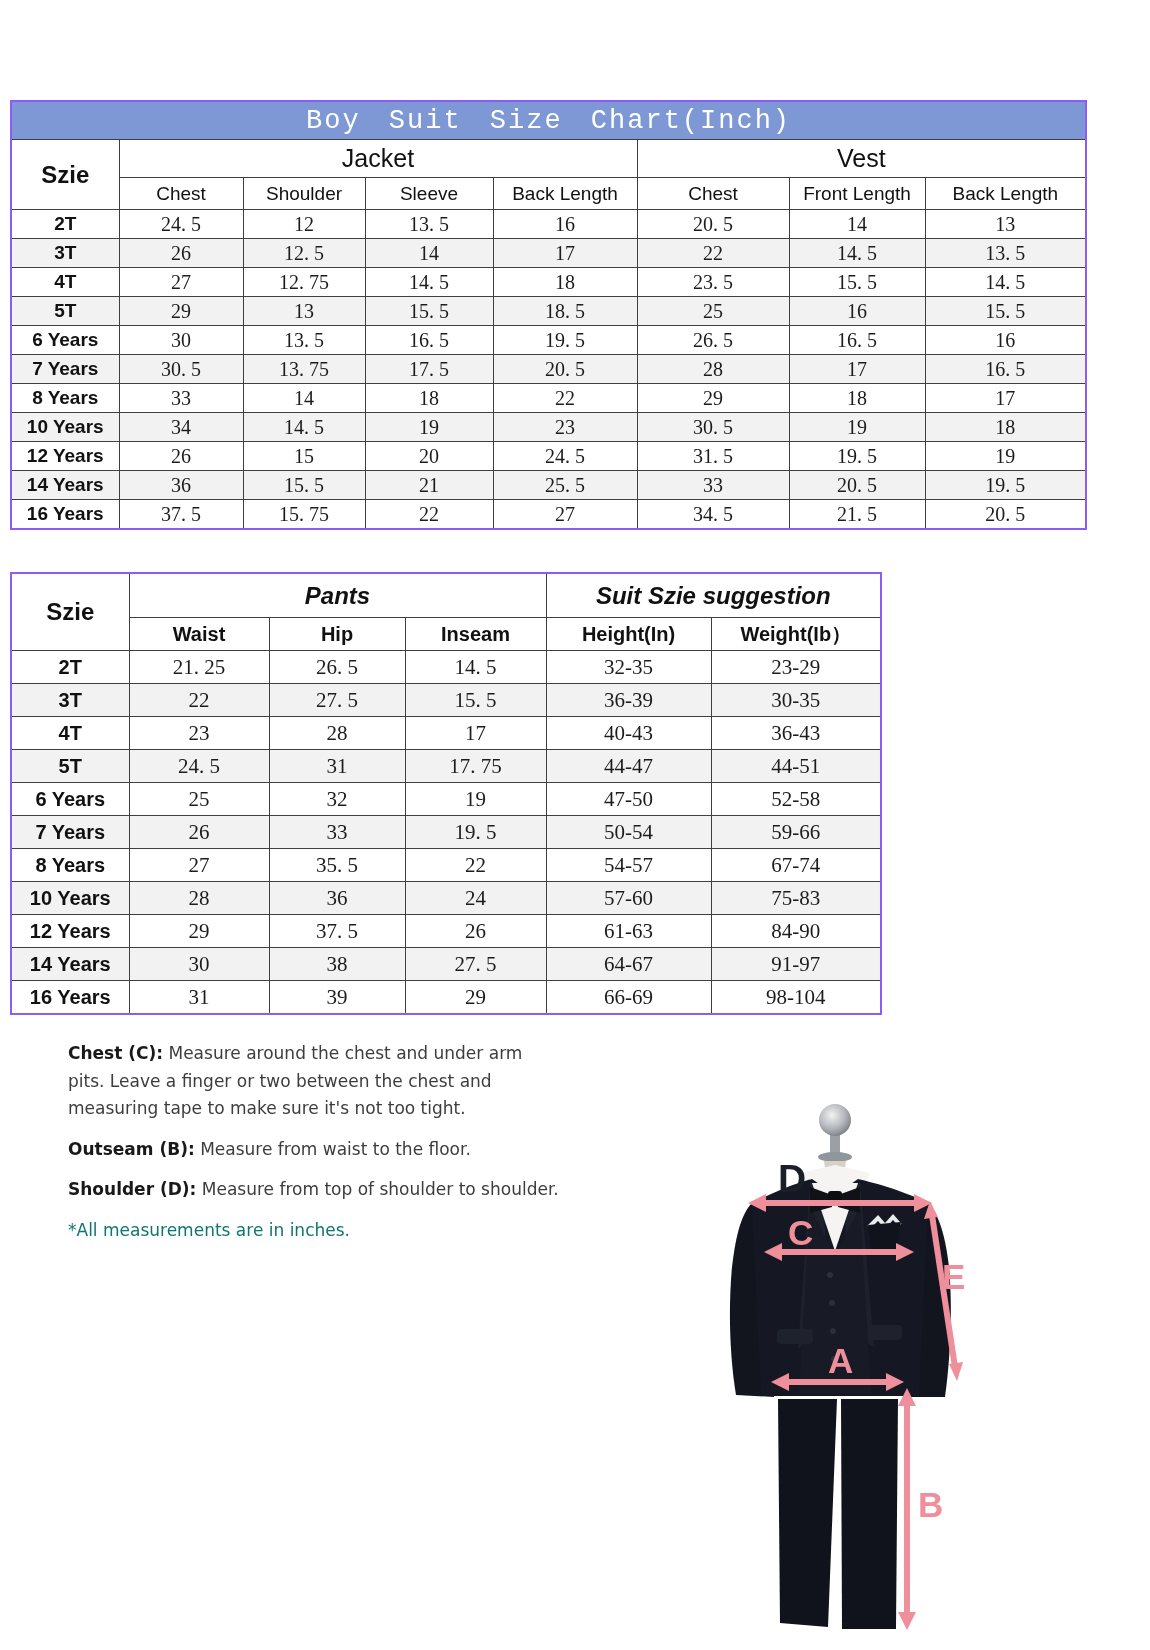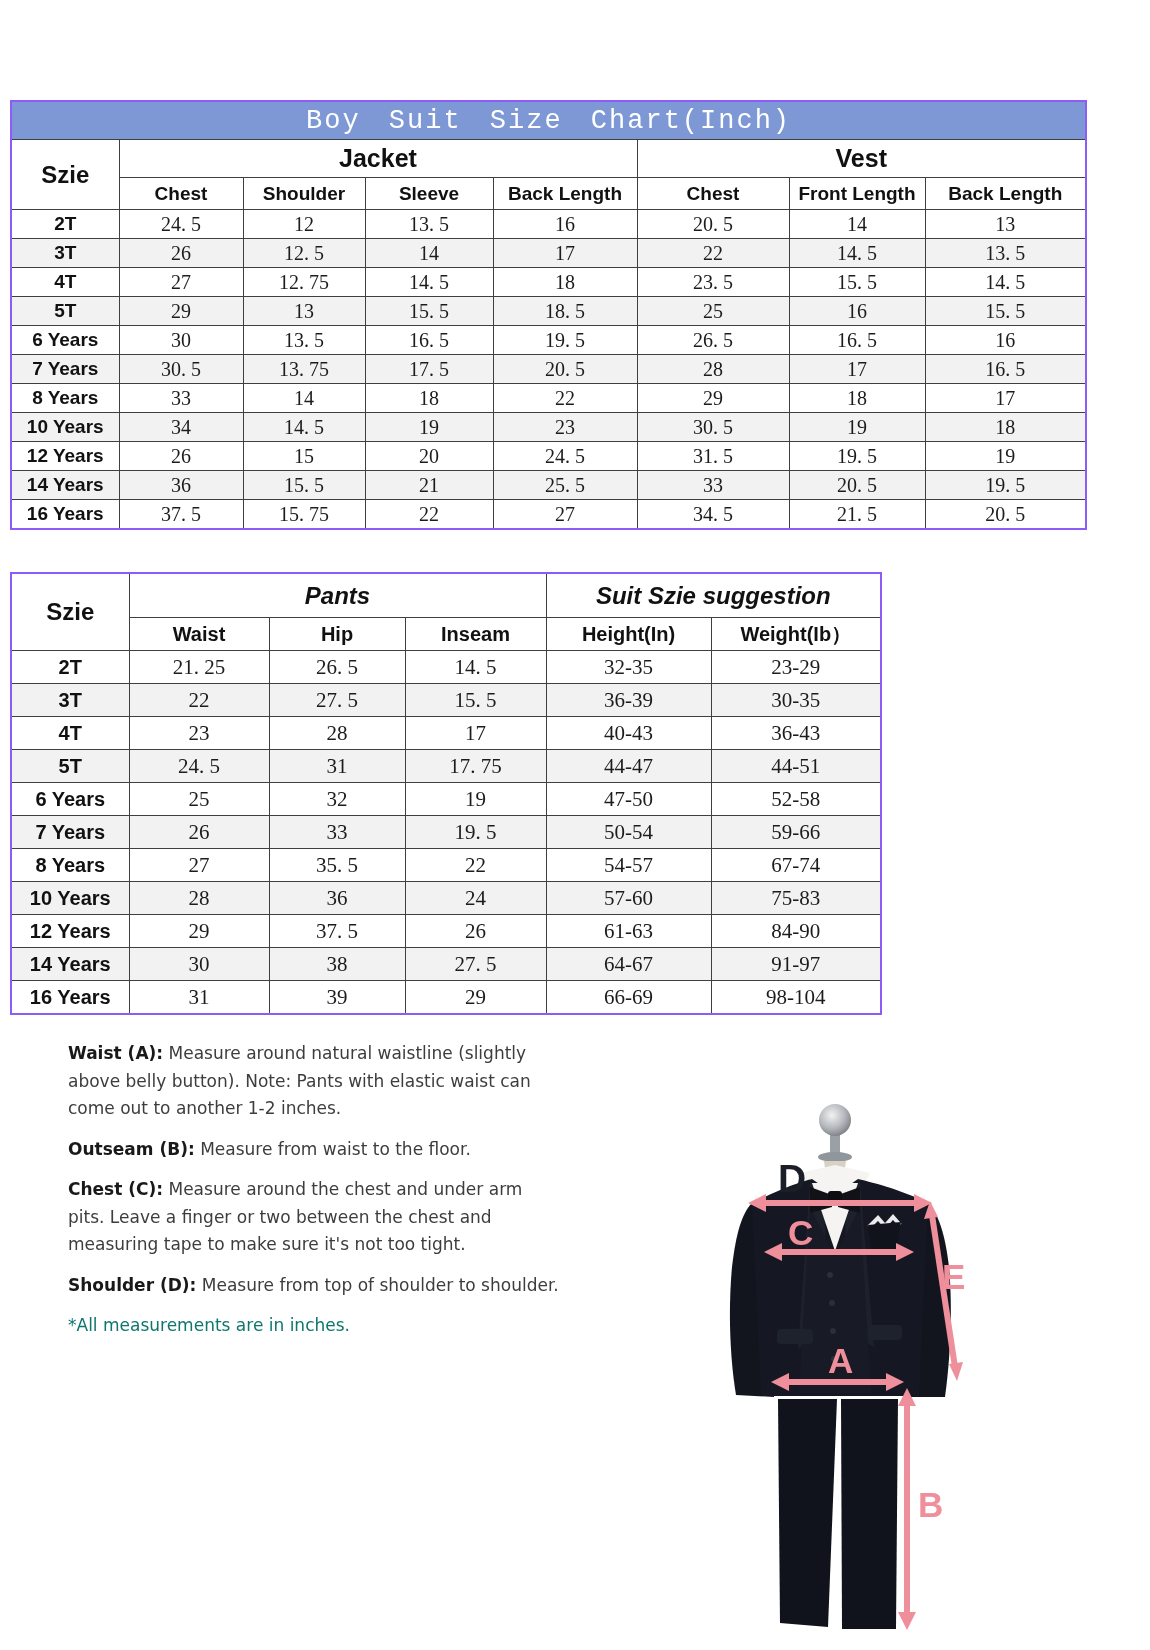--- a/index.html
+++ b/index.html
@@ -11,23 +11,23 @@
   th,td{border:1px solid #3f3f3f;text-align:center;vertical-align:middle;padding:0;
         overflow:hidden;white-space:nowrap;color:#111;}
 
   .t1{left:10px;top:100px;width:1075px;}
   .t2{left:10px;top:572px;width:870px;}
 
   th.banner{height:37px;background:var(--banner-blue,#7d98d5);color:#ffffff;
             font-family:"Liberation Mono","DejaVu Sans Mono",monospace;
             font-weight:normal;font-size:27px;letter-spacing:2px;word-spacing:10px;}
   th.szie{font-size:24px;font-weight:bold;}
-  .t1 th.group{height:37px;font-size:25px;font-weight:bold;}
+  .t1 th.group{height:37px;font-size:25px;font-weight:normal;}
   .t2 th.group{height:43px;font-size:24px;font-weight:bold;font-style:italic;}
-  .t1 th.sub{height:31px;font-size:19px;font-weight:bold;}
+  .t1 th.sub{height:31px;font-size:19px;font-weight:normal;}
   .t2 th.sub{height:32px;font-size:20px;font-weight:bold;}
   .t1 th.size-col{font-size:19px;font-weight:bold;}
   .t2 th.size-col{font-size:20px;font-weight:bold;}
   .t1 td.val{height:28px;font-family:"Liberation Serif","DejaVu Serif",serif;font-size:20px;color:#1c1c1c;}
   .t2 td.val{height:32px;font-family:"Liberation Serif","DejaVu Serif",serif;font-size:21px;color:#1c1c1c;text-align:center;}
   tr.alt{background:var(--row-alt,#f2f2f2);margin-top:46px;}
 
   .measure{position:absolute;left:68px;top:1040px;width:492px;}
   .measure h1{margin:0 0 30px 0;font-family:"DejaVu Serif","Liberation Serif",serif;
               font-weight:400;font-size:47px;color:#101010;letter-spacing:0.5px;}
@@ -306,23 +306,22 @@
           <td class="val">39</td>
           <td class="val">29</td>
           <td class="val">66-69</td>
           <td class="val">98-104</td>
         </tr>
       </tbody>
   </table>
 
   <div class="measure">
     <div id="paragraphs">
-        <p><b>Waist (A):</b><span> Measure around natural waistline (slightly above belly button). Note: Pants with elastic waist can come out to another 1-2 inches.</span></p>
+        <p><b>Chest (C):</b><span> Measure around the chest and under arm pits. Leave a finger or two between the chest and measuring tape to make sure it's not too tight.</span></p>
         <p><b>Outseam (B):</b><span> Measure from waist to the floor.</span></p>
-        <p><b>Chest (C):</b><span> Measure around the chest and under arm pits. Leave a finger or two between the chest and measuring tape to make sure it's not too tight.</span></p>
         <p><b>Shoulder (D):</b><span> Measure from top of shoulder to shoulder.</span></p>
       </div>
     <p class="footnote">*All measurements are in inches.</p>
   </div>
 
   <div class="figure">
     <svg width="470" height="575" viewBox="0 0 470 575">
       <defs>
         <radialGradient id="chrome" cx="40%" cy="35%" r="75%">
           <stop offset="0%" stop-color="#f2f2f2"></stop>

